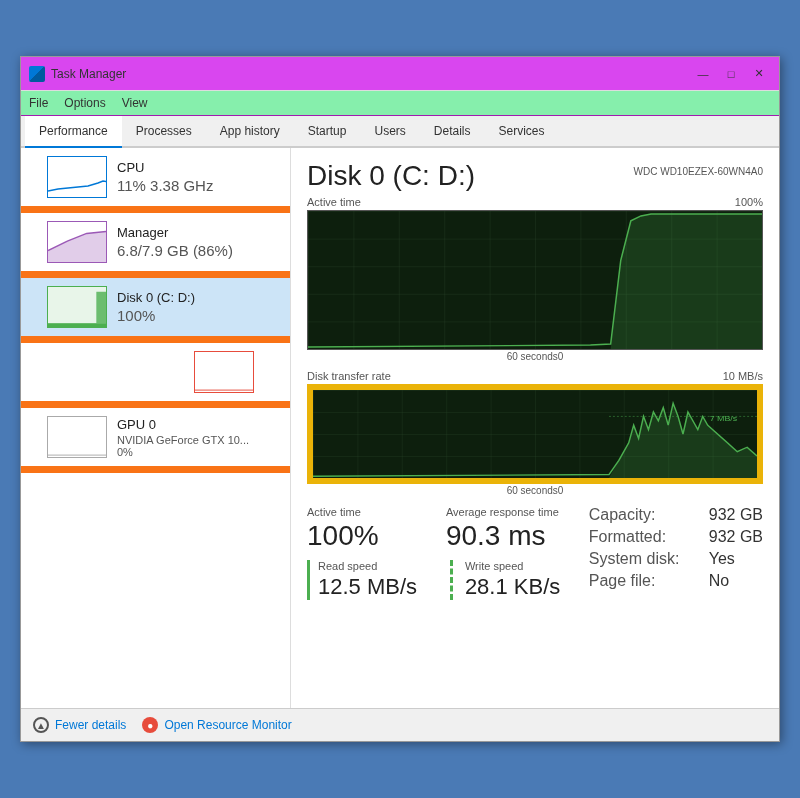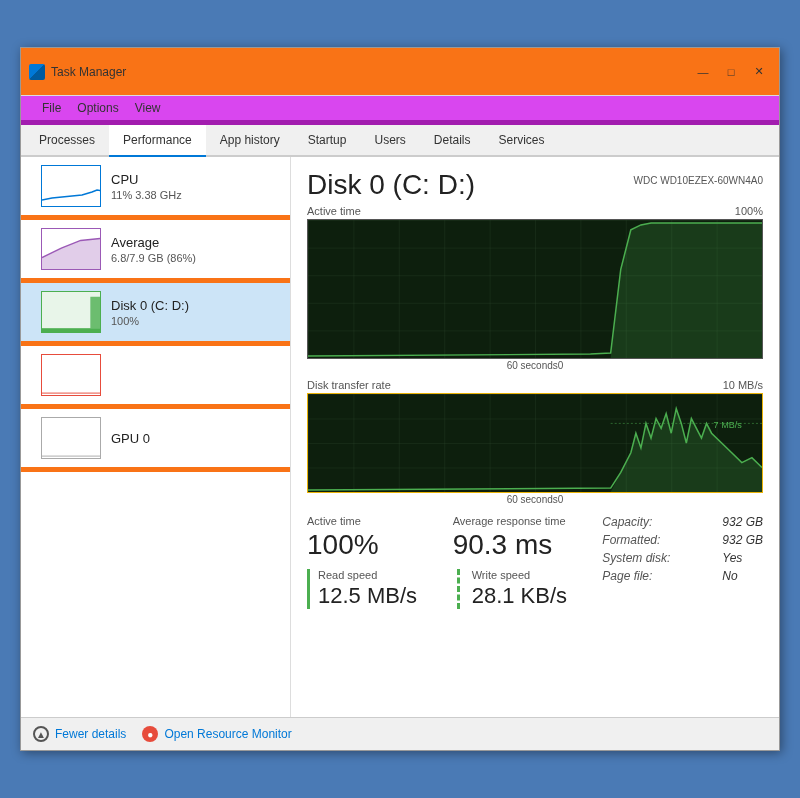--- a/index.html
+++ b/index.html
@@ -12,26 +12,26 @@
       justify-content: center;
       font-family: 'Segoe UI', Arial, sans-serif;
     }
     .window {
       width: 760px;
       background: #f0f0f0;
       border: 1px solid #999;
       box-shadow: 2px 2px 10px rgba(0,0,0,0.4);
     }
     .title-bar {
-      background: #f97316;
+      background: #d946ef;
       display: flex;
       align-items: center;
       padding: 6px 8px;
       border-bottom: 1px solid #ddd;
-      height: 48px;
+      height: 34px;
     }
     .title-bar-icon {
       width: 16px;
       height: 16px;
       margin-right: 6px;
       background: linear-gradient(135deg, #0078d7 50%, #005a9e 50%);
       border-radius: 2px;
       flex-shrink: 0;
     }
     .title-bar-text {
@@ -50,23 +50,23 @@
       background: transparent;
       cursor: pointer;
       display: flex;
       align-items: center;
       justify-content: center;
       font-size: 11px;
       color: #333;
     }
     .menu-bar {
       display: flex;
-      padding: 2px 13px;
-      background: #d946ef;
-      border-bottom: 5px solid #a21caf;
+      padding: 2px 0;
+      background: #86efac;
+      border-bottom: 1px solid #a21caf;
     }
     .menu-item {
       padding: 3px 8px;
       font-size: 12px;
       color: #333;
       cursor: pointer;
     }
     .tabs {
       display: flex;
       background: #f0f0f0;
@@ -93,38 +93,39 @@
     }
     .sidebar {
       width: 270px;
       border-right: 1px solid #ddd;
       overflow-y: auto;
       flex-shrink: 0;
     }
     .sidebar-item {
       display: flex;
       align-items: center;
-      padding: 8px 20px;
+      padding: 8px 26px;
       cursor: pointer;
-      border-bottom: 5px solid #f97316;
+      border-bottom: 7px solid #f97316;
+      justify-content: flex-end;
     }
     .sidebar-item.active { background: #cce4f7; }
     .sidebar-thumb {
       width: 60px;
       height: 42px;
       border: 1px solid #bbb;
       margin-right: 10px;
       flex-shrink: 0;
       background: white;
       position: relative;
       overflow: hidden;
     }
     .sidebar-info { flex: 1; }
     .sidebar-name { font-size: 13px; font-weight: 500; color: #222; }
-    .sidebar-sub { font-size: 11px; color: #555; margin-top: 2px; }
+    .sidebar-sub { font-size: 15px; color: #555; margin-top: 2px; }
     
     .thumb-cpu { border-color: #0078d7; }
     .thumb-cpu-line {
       position: absolute;
       bottom: 4px;
       left: 0;
       right: 0;
       height: 20px;
     }
     
@@ -167,21 +168,21 @@
     .chart-time-label {
       display: flex;
       justify-content: center;
       font-size: 10px;
       color: #555;
       margin-top: 1px;
       margin-bottom: 6px;
     }
     .chart-container2 {
       background: #15803d;
-      border: 1px solid #eab308;
+      border: 6px solid #eab308;
       position: relative;
       height: 100px;
       width: 100%;
       overflow: hidden;
     }
     .stats-row {
       display: flex;
       gap: 20px;
       margin-top: 10px;
     }
@@ -189,21 +190,21 @@
     .stat-label { font-size: 11px; color: #555; margin-bottom: 2px; }
     .stat-value { font-size: 28px; font-weight: 300; color: #222; }
     .stat-divider {
       border-left: 3px solid #4caf50;
       padding-left: 8px;
     }
     .stat-divider-dashed {
       border-left: 3px dashed #4caf50;
       padding-left: 12px;
     }
-    .disk-info-table { font-size: 12px; color: #333; font-style: italic; }
+    .disk-info-table { font-size: 16px; color: #333; }
     .disk-info-row { display: flex; gap: 20px; margin-bottom: 4px; }
     .disk-info-key { color: #555; min-width: 100px; }
     .disk-info-val { font-weight: 500; text-align: right; }
     .footer {
       background: #f0f0f0;
       border-top: 1px solid #ccc;
       padding: 8px 12px;
       display: flex;
       align-items: center;
       gap: 16px;
@@ -256,22 +257,22 @@
     </div>
   </div>
 
   <div class="menu-bar">
     <span class="menu-item">File</span>
     <span class="menu-item">Options</span>
     <span class="menu-item">View</span>
   </div>
 
   <div class="tabs">
+    <span class="tab active">Performance</span>
     <span class="tab">Processes</span>
-    <span class="tab active">Performance</span>
     <span class="tab">App history</span>
     <span class="tab">Startup</span>
     <span class="tab">Users</span>
     <span class="tab">Details</span>
     <span class="tab">Services</span>
   </div>
 
   <div class="content">
 
     <div class="sidebar">
@@ -290,21 +291,21 @@
 
       <div class="sidebar-item">
         <div class="sidebar-thumb thumb-mem">
           <svg viewBox="0 0 60 42" style="width:100%;height:100%" preserveAspectRatio="none">
             <rect x="0" y="0" width="60" height="42" fill="white"></rect>
             <polygon points="0,42 60,42 60,10 40,12 20,20 0,30" fill="#9b59b6" opacity="0.3"></polygon>
             <polyline points="0,30 20,20 40,12 60,10" fill="none" stroke="#9b59b6" stroke-width="1.5"></polyline>
           </svg>
         </div>
         <div class="sidebar-info">
-          <div class="sidebar-name">Average</div>
+          <div class="sidebar-name">Manager</div>
           <div class="sidebar-sub">6.8/7.9 GB (86%)</div>
         </div>
       </div>
 
       <div class="sidebar-item active">
         <div class="sidebar-thumb thumb-disk">
           <svg viewBox="0 0 60 42" style="width:100%;height:100%" preserveAspectRatio="none">
             <rect x="0" y="0" width="60" height="42" fill="#e8f5e9"></rect>
             <rect x="0" y="38" width="60" height="4" fill="#4caf50"></rect>
             <rect x="50" y="5" width="10" height="33" fill="#4caf50" opacity="0.8"></rect>
@@ -327,20 +328,21 @@
 
       <div class="sidebar-item">
         <div class="sidebar-thumb thumb-gpu">
           <svg viewBox="0 0 60 42" style="width:100%;height:100%" preserveAspectRatio="none">
             <rect x="0" y="0" width="60" height="42" fill="white"></rect>
             <polyline points="0,40 60,40" fill="none" stroke="#aaa" stroke-width="1"></polyline>
           </svg>
         </div>
         <div class="sidebar-info">
           <div class="sidebar-name">GPU 0</div>
+          <div class="sidebar-sub" style="font-size:11px;color:#555">NVIDIA GeForce GTX 10...<br>0%</div>
         </div>
       </div>
     </div>
 
     <div class="main-panel">
 
       <div class="disk-header">
         <div>
           <div class="disk-title">Disk 0 (C: D:)</div>
         </div>

